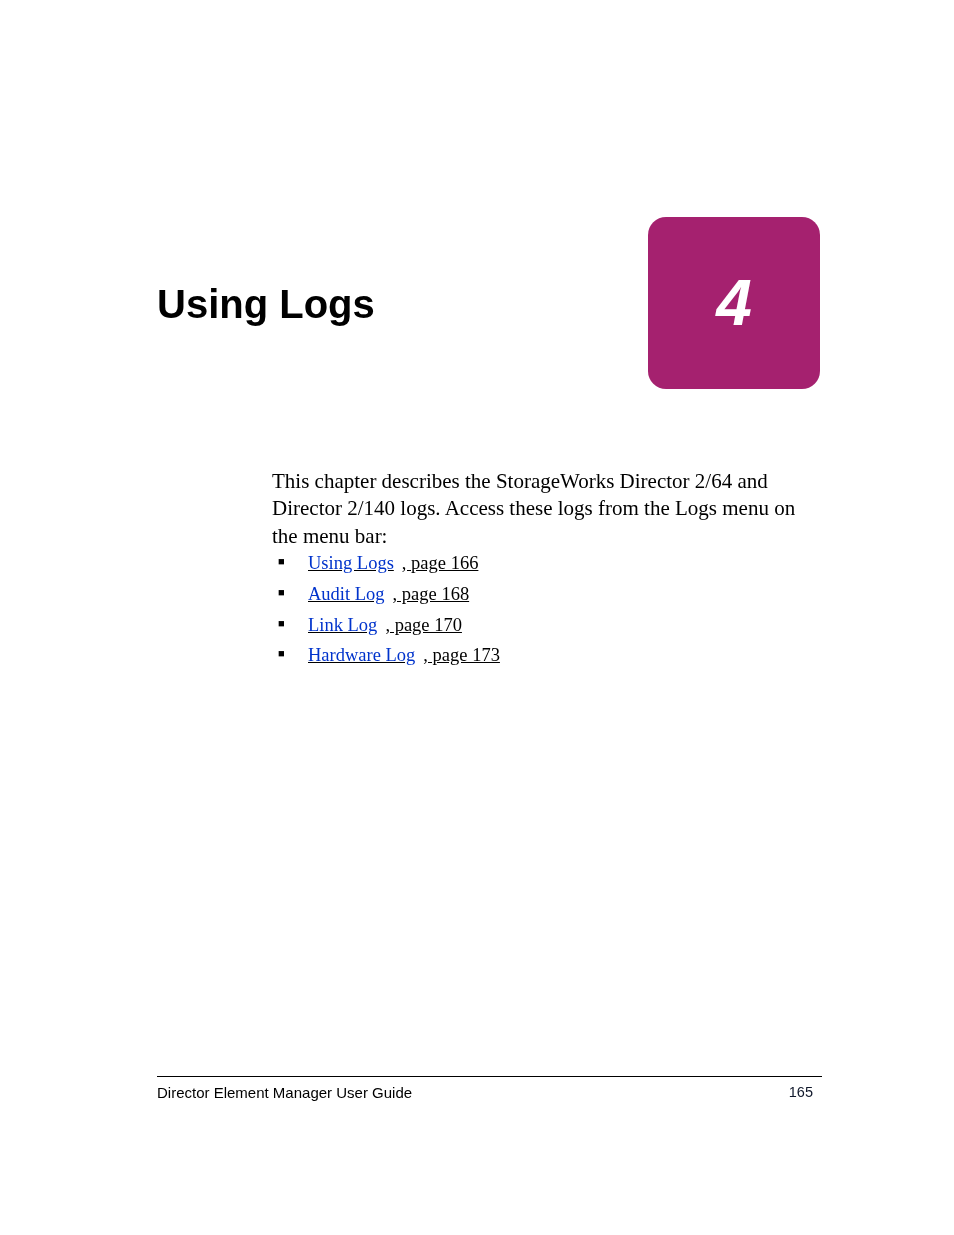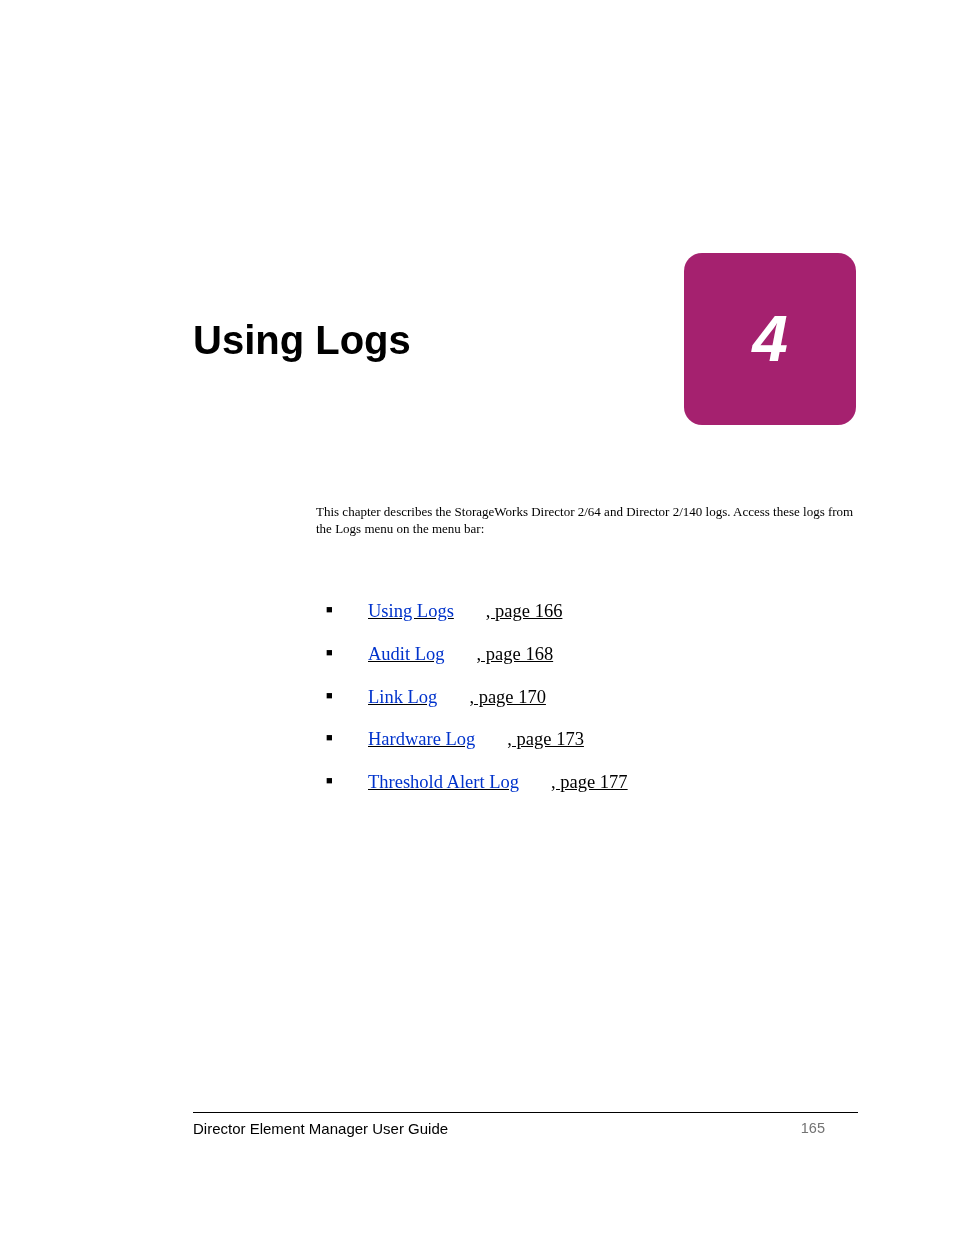--- a/index.html
+++ b/index.html
@@ -1,16 +1,16 @@
 <!DOCTYPE html>
 <html><head>
   <meta charset="utf-8">
   <style>
     * {
-      margin: 16px;
+      margin: 4px;
       padding: 0;
       box-sizing: border-box;
     }
     body {
       width: 954px;
       height: 1235px;
       background: #ffffff;
       position: relative;
       font-family: Georgia, 'Times New Roman', serif;
     }
@@ -38,23 +38,23 @@
     .chapter-number {
       font-family: Arial, Helvetica, sans-serif;
       font-size: 64px;
       font-weight: bold;
       font-style: italic;
       color: #ffffff;
     }
     .intro-text {
       position: absolute;
       top: 456px;
-      left: 268px;
+      left: 260px;
       width: 545px;
-      font-size: 13px;
+      font-size: 21px;
       line-height: 1.3;
       color: #000;
     }
     .toc-list {
       position: absolute;
       top: 534px;
       left: 260px;
       width: 545px;
       list-style: none;
       text-decoration: underline;
@@ -92,37 +92,36 @@
       font-family: Arial, Helvetica, sans-serif;
       font-size: 15px;
       color: #000;
     }
     .footer-right {
       position: absolute;
       top: 1072px;
       right: 145px;
       font-family: Arial, Helvetica, sans-serif;
       font-size: 14.5px;
-      color: #737373;
+      color: #0f172a;
     }
   </style>
 </head>
 <body>
 
 <h1 class="chapter-title">Using Logs</h1>
 
 <div class="chapter-badge">
   <span class="chapter-number">4</span>
 </div>
 
 <p class="intro-text">This chapter describes the StorageWorks Director 2/64 and Director 2/140 logs. Access these logs from the Logs menu on the menu bar:</p>
 
 <ul class="toc-list">
   <li><span class="link">Using Logs</span><span>, page 166</span></li>
   <li><span class="link">Audit Log</span><span>, page 168</span></li>
   <li><span class="link">Link Log</span><span>, page 170</span></li>
   <li><span class="link">Hardware Log</span><span>, page 173</span></li>
-  <li><span class="link">Threshold Alert Log</span><span>, page 177</span></li>
 </ul>
 
 <div class="footer-line"></div>
 <div class="footer-left">Director Element Manager User Guide</div>
 <div class="footer-right">165</div>
 
 </body></html>

